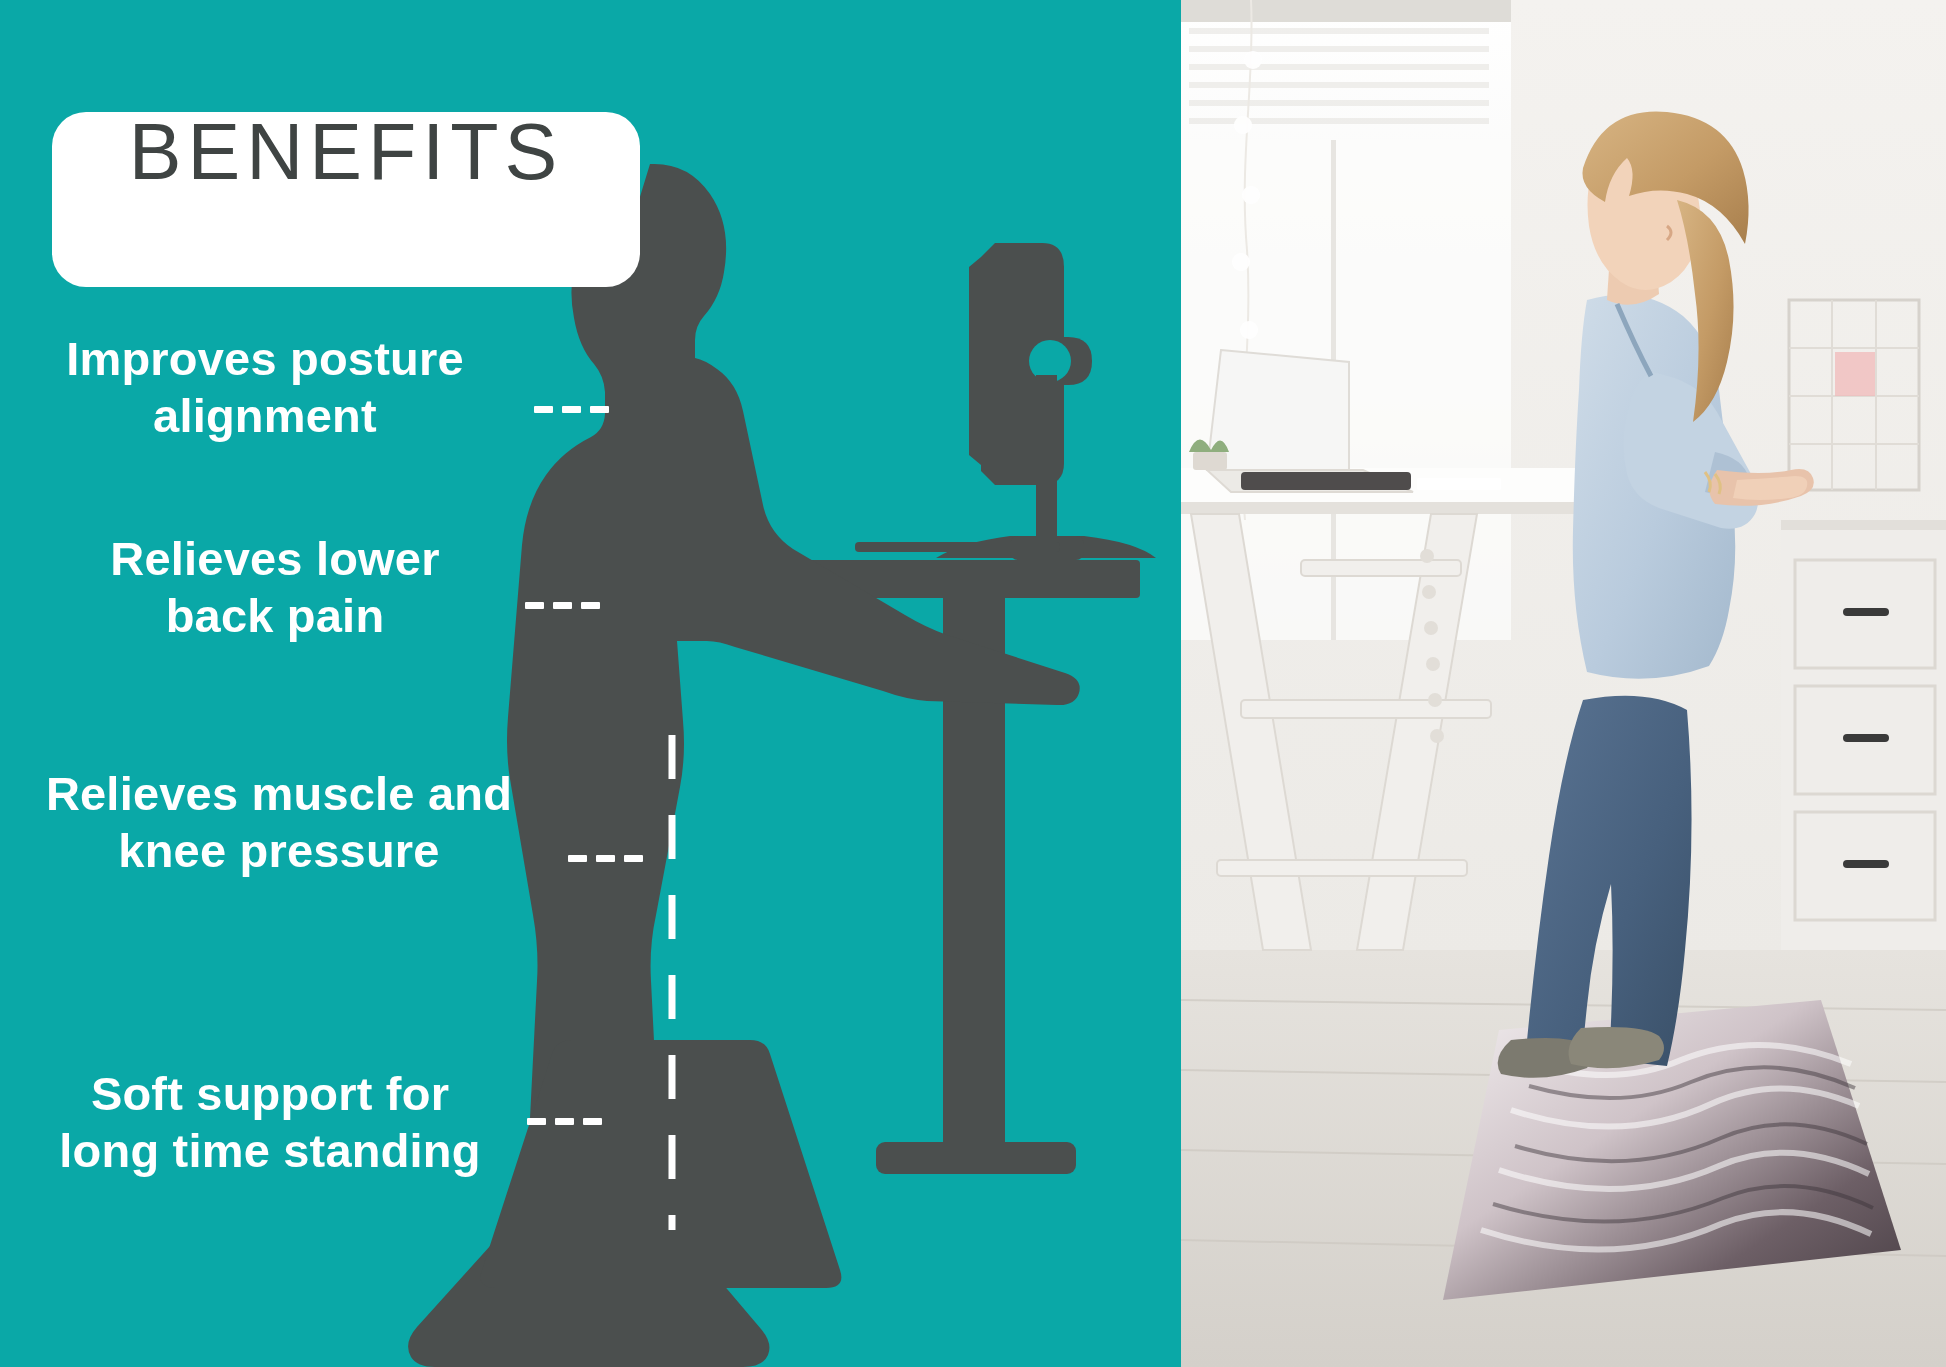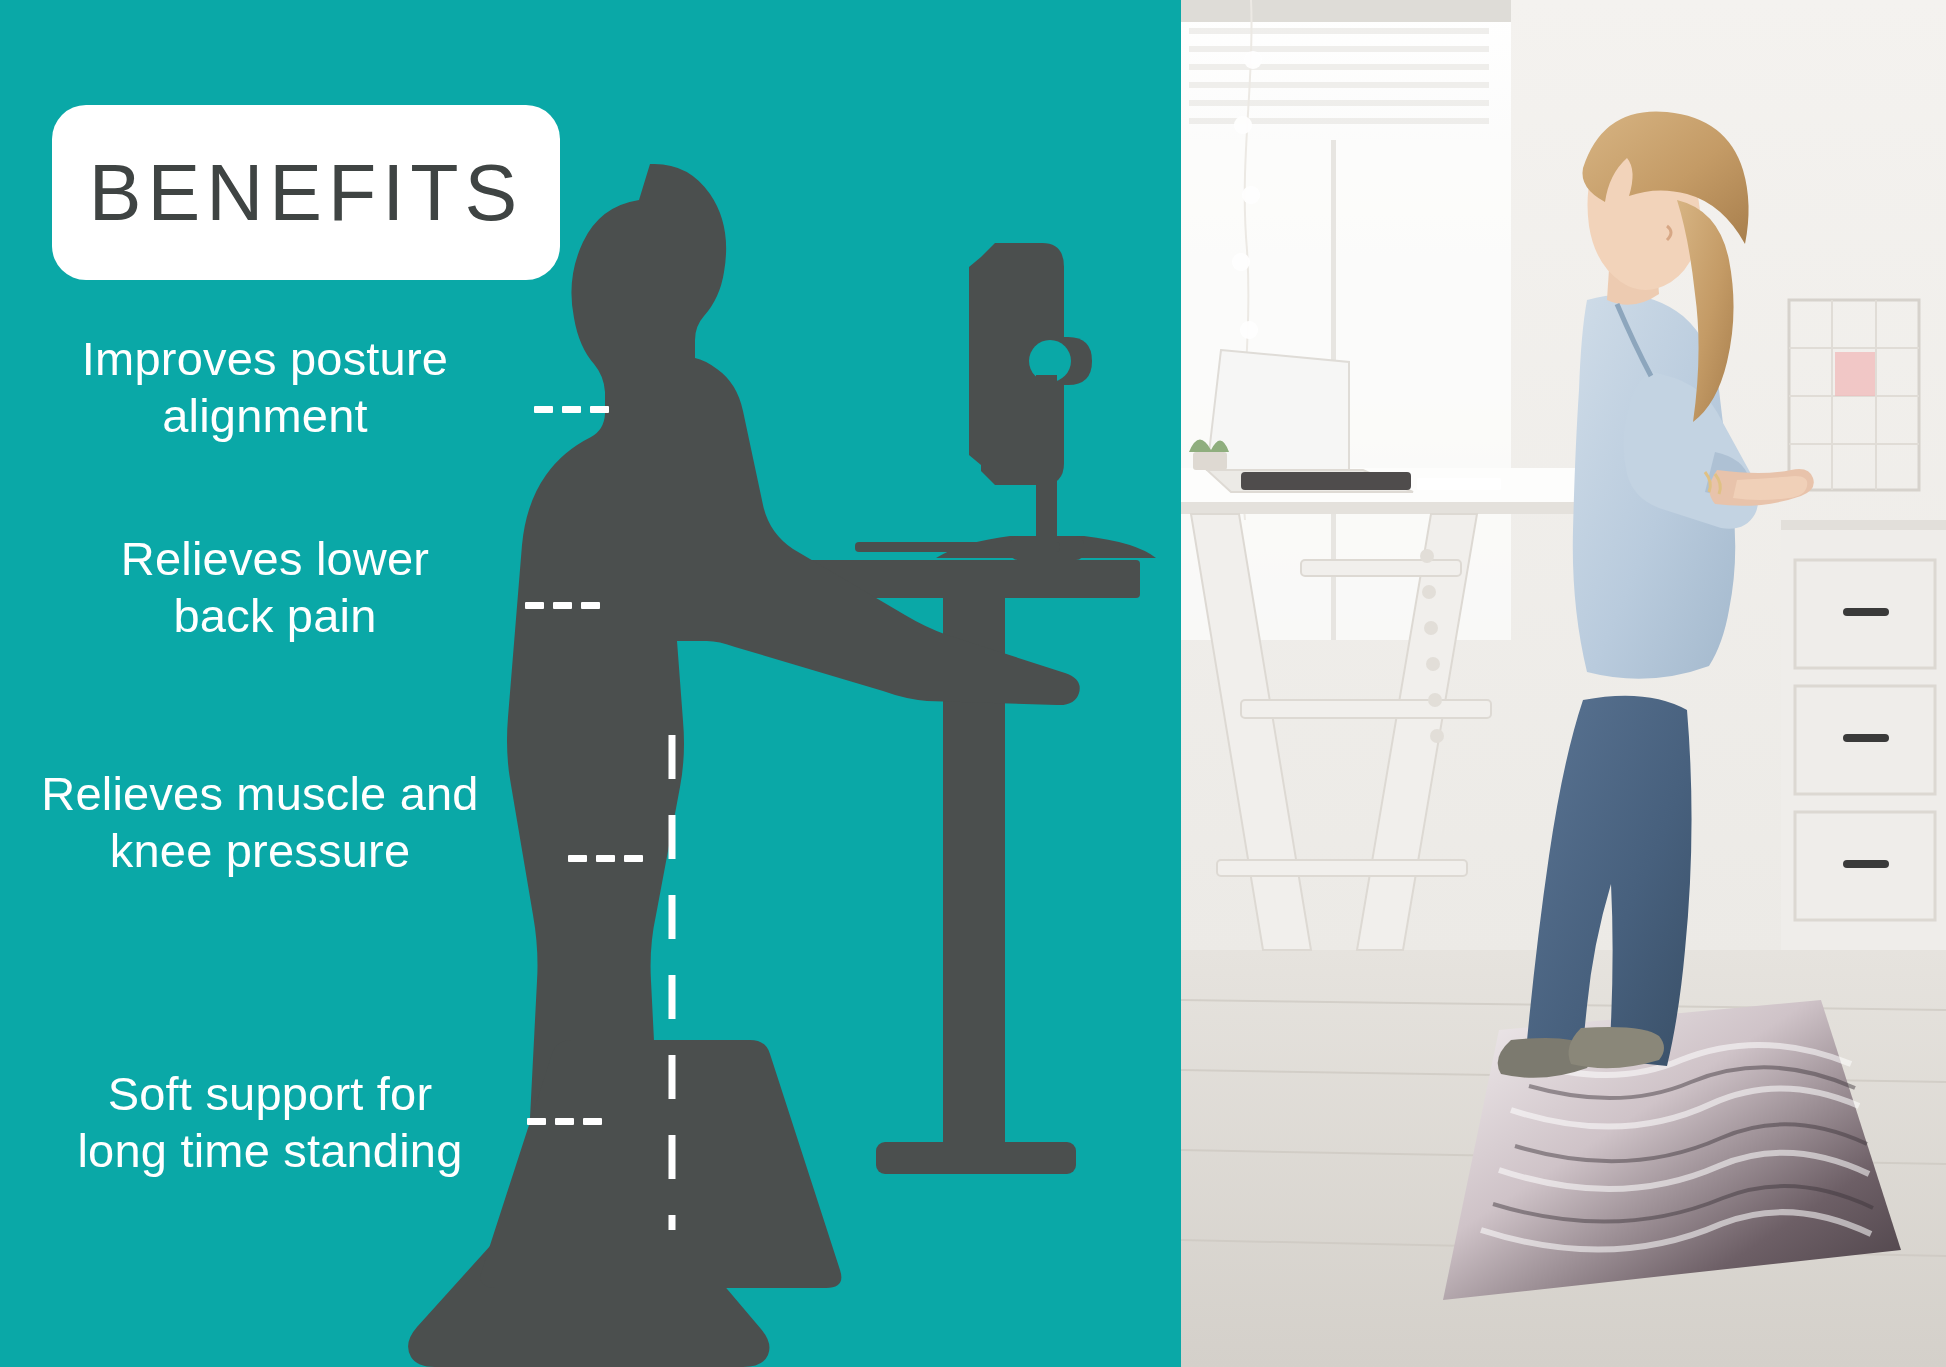--- a/index.html
+++ b/index.html
@@ -19,50 +19,50 @@
     position: relative;
     width: 1181px;
     height: 1367px;
     background: #0aa8a7;
     flex: 0 0 1181px;
     overflow: hidden;
   }
   
   #title-badge {
     position: absolute;
-    left: 52px; top: 105px;
-    width: 508px; height: 175px;
+    left: 52px; top: 112px;
+    width: 588px; height: 175px;
     background: #ffffff;
     border-radius: 34px;
     display: flex;
-    align-items: center;
+    align-items: flex-start;
     justify-content: center;
   }
   #title-badge .title-text {
     font-size: 79px;
     font-weight: 400;
     letter-spacing: 6px;
     color: #3f4443;
     line-height: 1;
     white-space: nowrap;
   }
   
   .benefit {
     position: absolute;
     color: #ffffff;
     font-size: 47px;
     line-height: 1.22;
-    font-weight: 400;
+    font-weight: 700;
     text-align: center;
     white-space: pre-line;
     letter-spacing: .2px;
   }
   #benefit-0 { left: 30px; top: 330px;  width: 470px; }
   #benefit-1 { left: 40px; top: 530px;  width: 470px; }
-  #benefit-2 { left: 0; top: 765px;  width: 520px; }
+  #benefit-2 { left: 19px; top: 765px;  width: 520px; }
   #benefit-3 { left: 25px; top: 1065px; width: 490px; }
 
   
   .dash-group {
     position: absolute;
     display: flex;
     gap: 9px;
     align-items: center;
   }
   .dash-group .dash {

